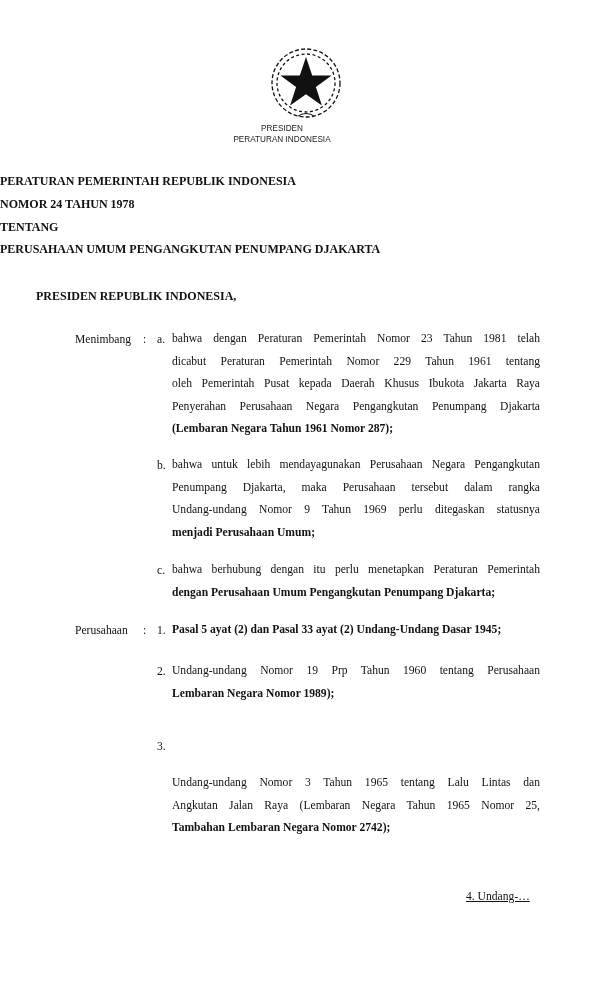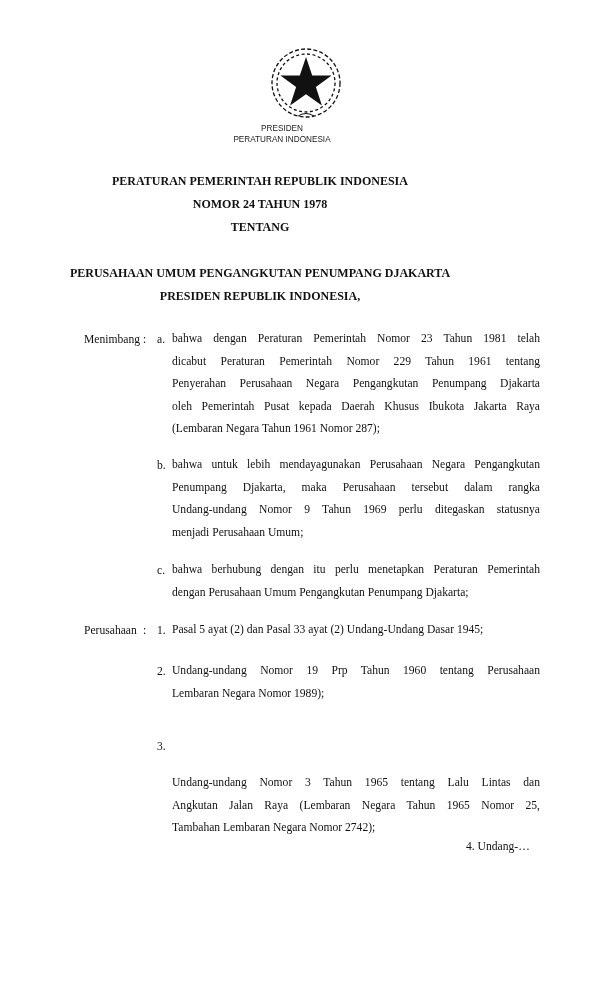--- a/index.html
+++ b/index.html
@@ -1,28 +1,28 @@
 <!DOCTYPE html>
 <html><head>
 <meta charset="utf-8">
 <style>
   html, body { margin:0; padding:0; background:#ffffff; }
   body { width:612px; height:1008px; position:relative; overflow:hidden;
          font-family:"Liberation Serif", "DejaVu Serif", serif; color:#111; }
   .emblem { position:absolute; left:268px; top:45px; width:76px; height:76px; }
   .emblem-caption { position:absolute; left:0; width:564px; text-align:center;
          font-family:"Liberation Sans", "DejaVu Sans", sans-serif; font-size:8.2px; line-height:10.5px; color:#222; }
-  .title { position:absolute; left:0; width:520px; text-align:center; font-weight:bold; font-size:12px; }
-  .label { position:absolute; left:84px; font-size:11.6px;text-align:center; }
+  .title { position:absolute; left:0; width:520px; font-weight:bold; font-size:12px; }
+  .label { position:absolute; left:75px; font-size:11.6px;text-align:center; }
   .colon { position:absolute; left:143px; font-size:11.6px; }
   .marker { position:absolute; left:157px; font-size:11.6px; }
   .para { position:absolute; left:172px; width:368px; font-size:11.6px; line-height:22.6px; text-align:justify; }
   .para span.line { display:block; text-align:justify; text-align-last:justify; height:22.6px; }
-  .para span.line.last { text-align-last:left; }
-  .footer-next { position:absolute; left:466px; top:840px; font-size:11.6px; }
+  .para span.line.last { text-align-last:left;font-weight:bold; }
+  .footer-next { position:absolute; left:466px; top:890px; font-size:11.6px;text-decoration:underline; }
 </style>
 </head>
 <body>
 
 <svg class="emblem" viewBox="0 0 76 76">
   <g fill="none" stroke="#111" stroke-width="1.3">
     <circle cx="38" cy="38" r="34" stroke-dasharray="4 2.2"></circle>
     <circle cx="38" cy="38" r="29" stroke-dasharray="3 2.5"></circle>
   </g>
   <g fill="#111">
@@ -33,32 +33,32 @@
   </g>
 </svg>
 <div class="emblem-caption" style="top:124px;">
   <div>PRESIDEN</div>
   <div>PERATURAN INDONESIA</div>
 </div>
 
 <div class="title" style="top:174px;">PERATURAN PEMERINTAH REPUBLIK INDONESIA</div>
 <div class="title" style="top:197px;">NOMOR 24 TAHUN 1978</div>
 <div class="title" style="top:220px;">TENTANG</div>
-<div class="title" style="top:242px;margin-top:24px;">PERUSAHAAN UMUM PENGANGKUTAN PENUMPANG DJAKARTA</div>
-<div class="title" style="top:289px;">PRESIDEN REPUBLIK INDONESIA,</div>
+<div class="title" style="top:242px;">PERUSAHAAN UMUM PENGANGKUTAN PENUMPANG DJAKARTA</div>
+<div class="title" style="top:289px;margin-left:36px;">PRESIDEN REPUBLIK INDONESIA,</div>
 
 <div class="label" style="top:333px;">Menimbang</div>
 <div class="colon" style="top:333px;">:</div>
 
 <div class="marker" style="top:333px;">a.</div>
 <div class="para" style="top:328px;">
   <span class="line">bahwa dengan Peraturan Pemerintah  Nomor 23 Tahun 1981 telah</span>
   <span class="line">dicabut Peraturan Pemerintah  Nomor 229 Tahun 1961 tentang</span>
+  <span class="line">oleh Pemerintah Pusat kepada Daerah Khusus Ibukota  Jakarta Raya</span>
   <span class="line">Penyerahan Perusahaan Negara Pengangkutan Penumpang Djakarta</span>
-  <span class="line">oleh Pemerintah Pusat kepada Daerah Khusus Ibukota  Jakarta Raya</span>
   <span class="line last">(Lembaran Negara Tahun 1961 Nomor 287);</span>
 </div>
 
 <div class="marker" style="top:459px;">b.</div>
 <div class="para" style="top:454px;">
   <span class="line">bahwa untuk lebih mendayagunakan Perusahaan Negara Pengangkutan</span>
   <span class="line">Penumpang Djakarta, maka Perusahaan tersebut dalam rangka</span>
   <span class="line">Undang-undang  Nomor 9 Tahun 1969 perlu ditegaskan statusnya</span>
   <span class="line last">menjadi Perusahaan Umum;</span>
 </div>

